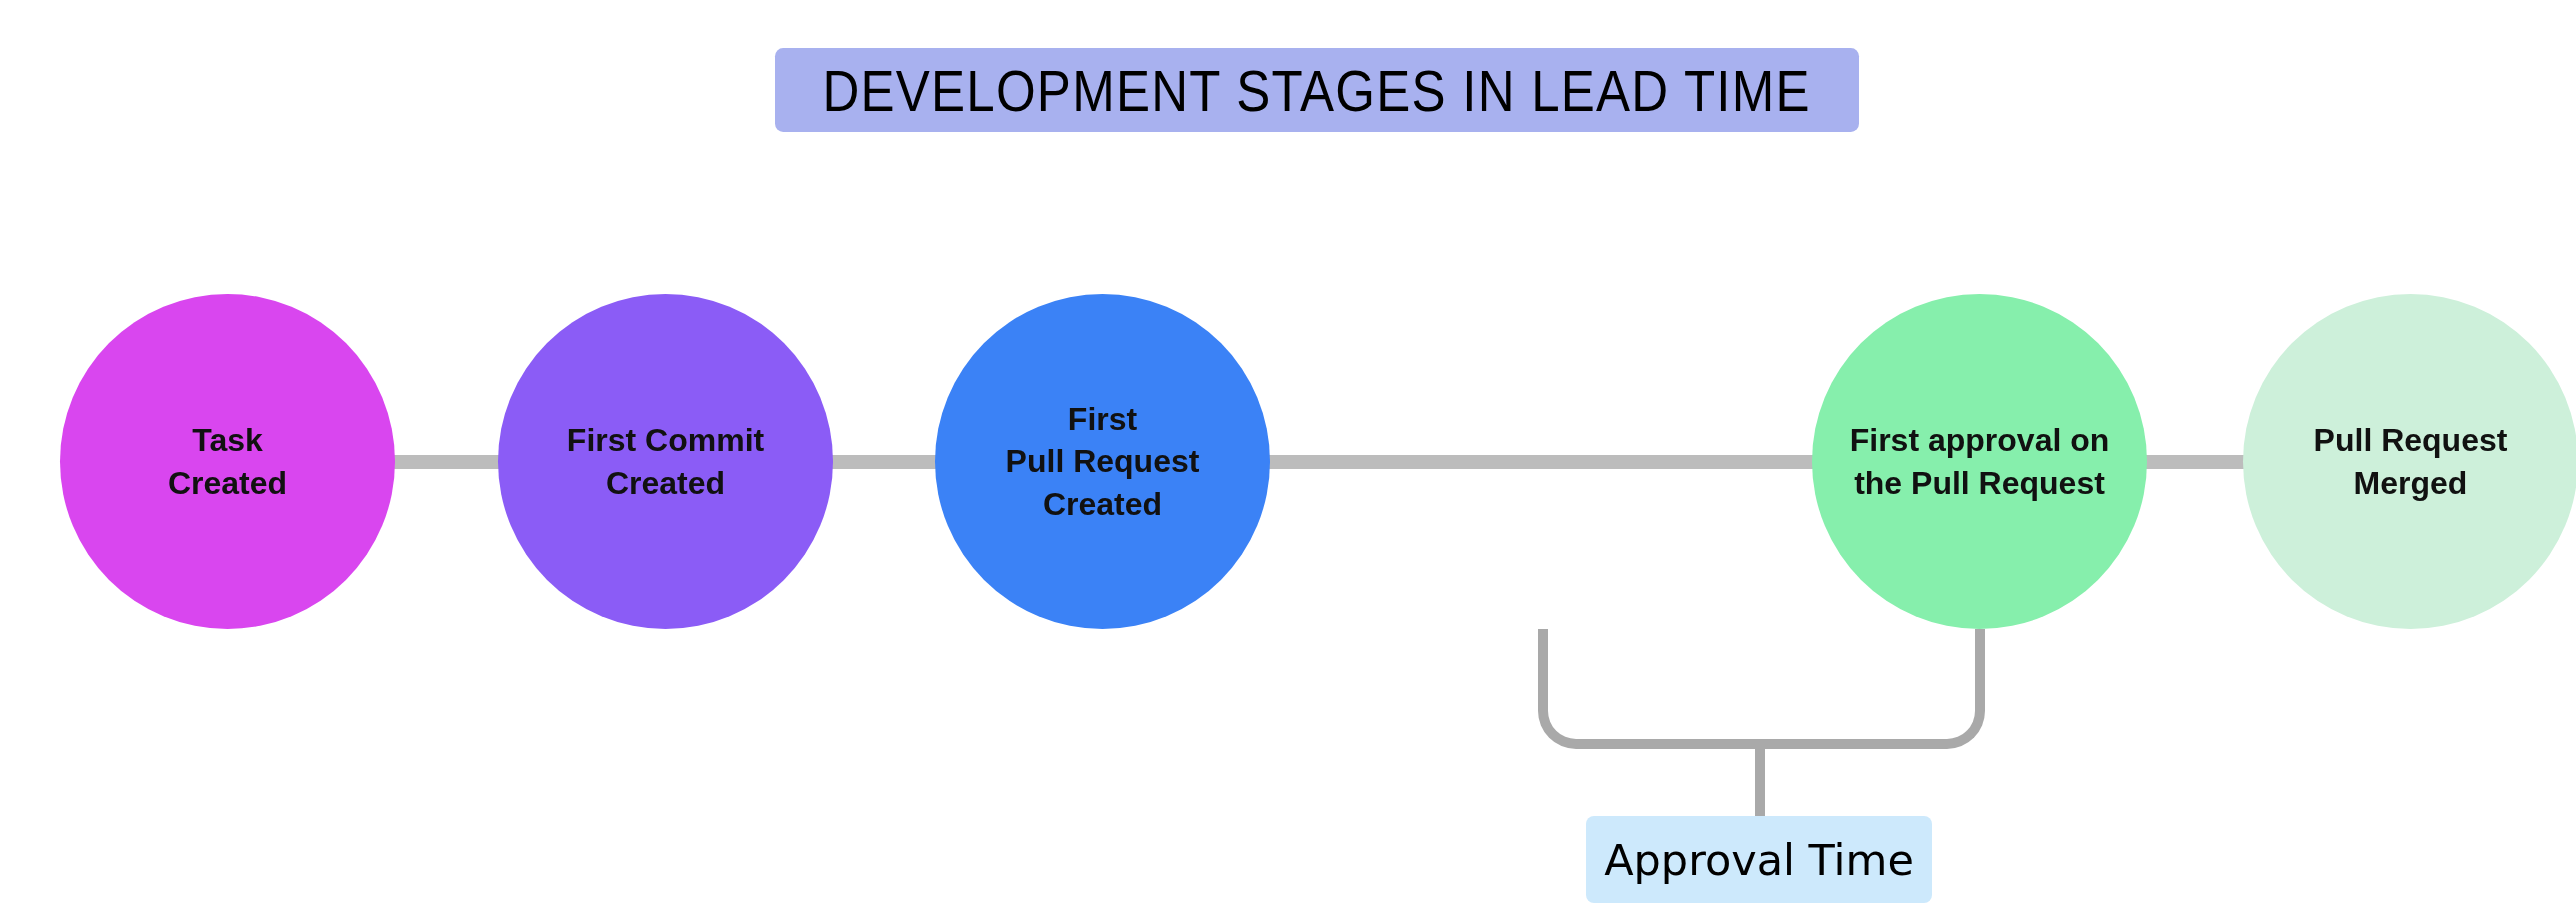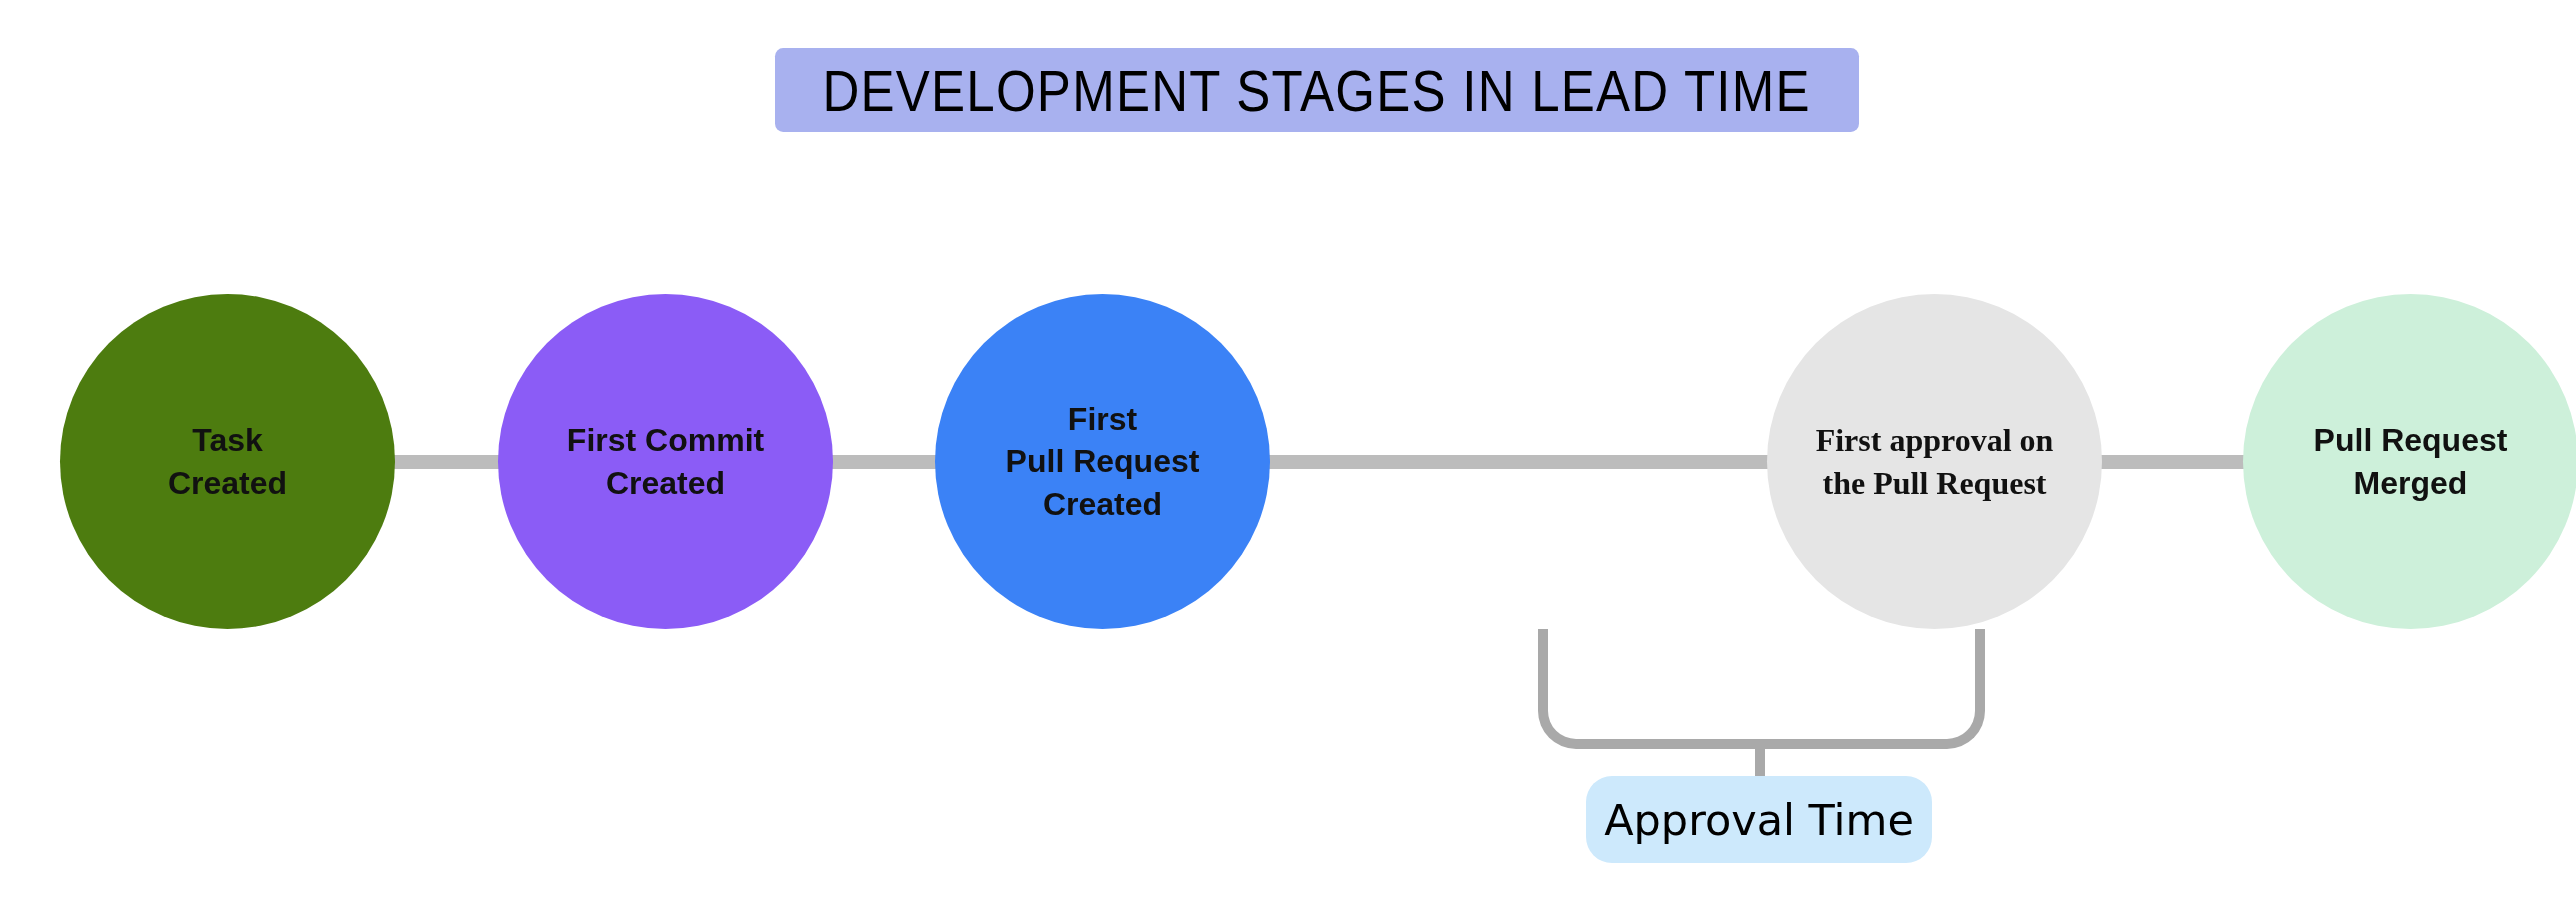--- a/index.html
+++ b/index.html
@@ -61,23 +61,23 @@
     z-index: 1;
   }
   .bracket-stem {
     position: absolute;
     left: 1724px; top: 744px;
     width: 10.3px; height: 72px;
     z-index: 1;
   }
   .annotation-box {
     position: absolute;
-    left: 1555px; top: 776px;
+    left: 1555px; top: 816px;
     width: 346px; height: 87px;
-    border-radius: 26px;
+    border-radius: 8px;
     display: flex; align-items: center; justify-content: center;
     z-index: 2;
   }
   .annotation-label {
     font-family: cursive, "DejaVu Sans", sans-serif;
     font-size: 43px;
     color: #000000;
     white-space: nowrap;
   }
 </style>
@@ -89,38 +89,38 @@
   <div class="title-banner" style="background-color: rgb(168, 177, 239);">
     <span class="title-text">DEVELOPMENT STAGES IN LEAD TIME</span>
   </div>
 
   <div class="timeline-line" style="background-color: rgb(188, 188, 188);"></div>
 
   <div class="bracket" style="border-color: rgb(169, 169, 169);"></div>
 
   <div class="bracket-stem" style="background-color: rgb(169, 169, 169);"></div>
 
-  <div class="stage-circle" style="left: 29px; background-color: #4d7c0f;">
+  <div class="stage-circle" style="left: 29px; background-color: #d946ef;">
     <span class="stage-label">Task
 Created</span>
   </div>
 
   <div class="stage-circle" style="left: 467px; background-color: #8b5cf6;">
     <span class="stage-label">First Commit
 Created</span>
   </div>
 
   <div class="stage-circle" style="left: 904px; background-color: #3b82f6;">
     <span class="stage-label">First
 Pull Request
 Created</span>
   </div>
 
 
-  <div class="stage-circle" style="left: 1736px; background-color: #e5e5e5; font-family: Liberation Serif, serif;">
+  <div class="stage-circle" style="left: 1781px; background-color: #86efac;">
     <span class="stage-label">First approval on
 the Pull Request</span>
   </div>
 
   <div class="stage-circle" style="left: 2212px; background-color: rgb(205, 240, 218);">
     <span class="stage-label">Pull Request
 Merged</span>
   </div>
 
   <div class="annotation-box" style="background-color: rgb(205, 233, 252);">

